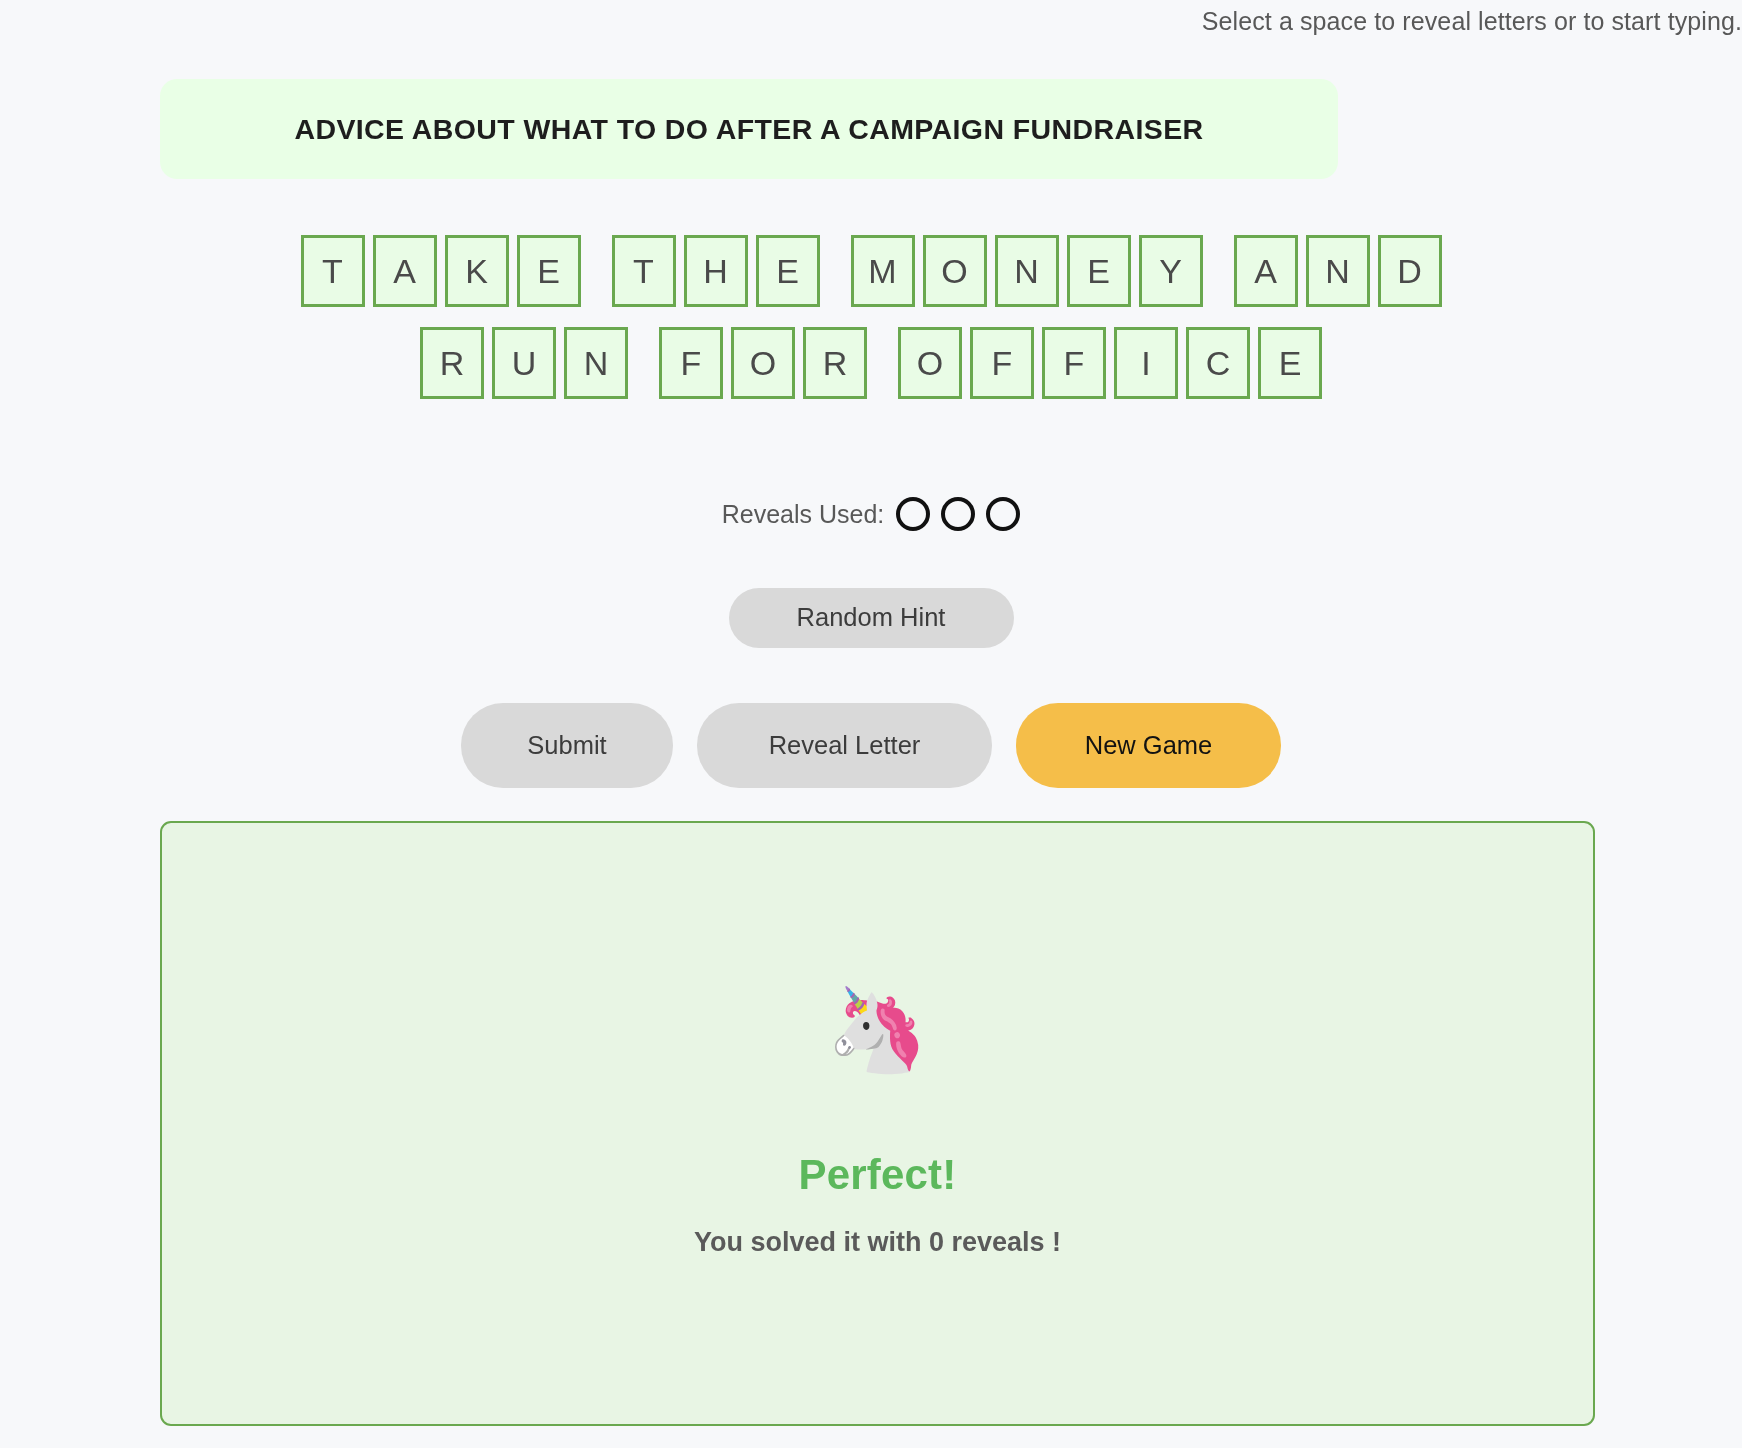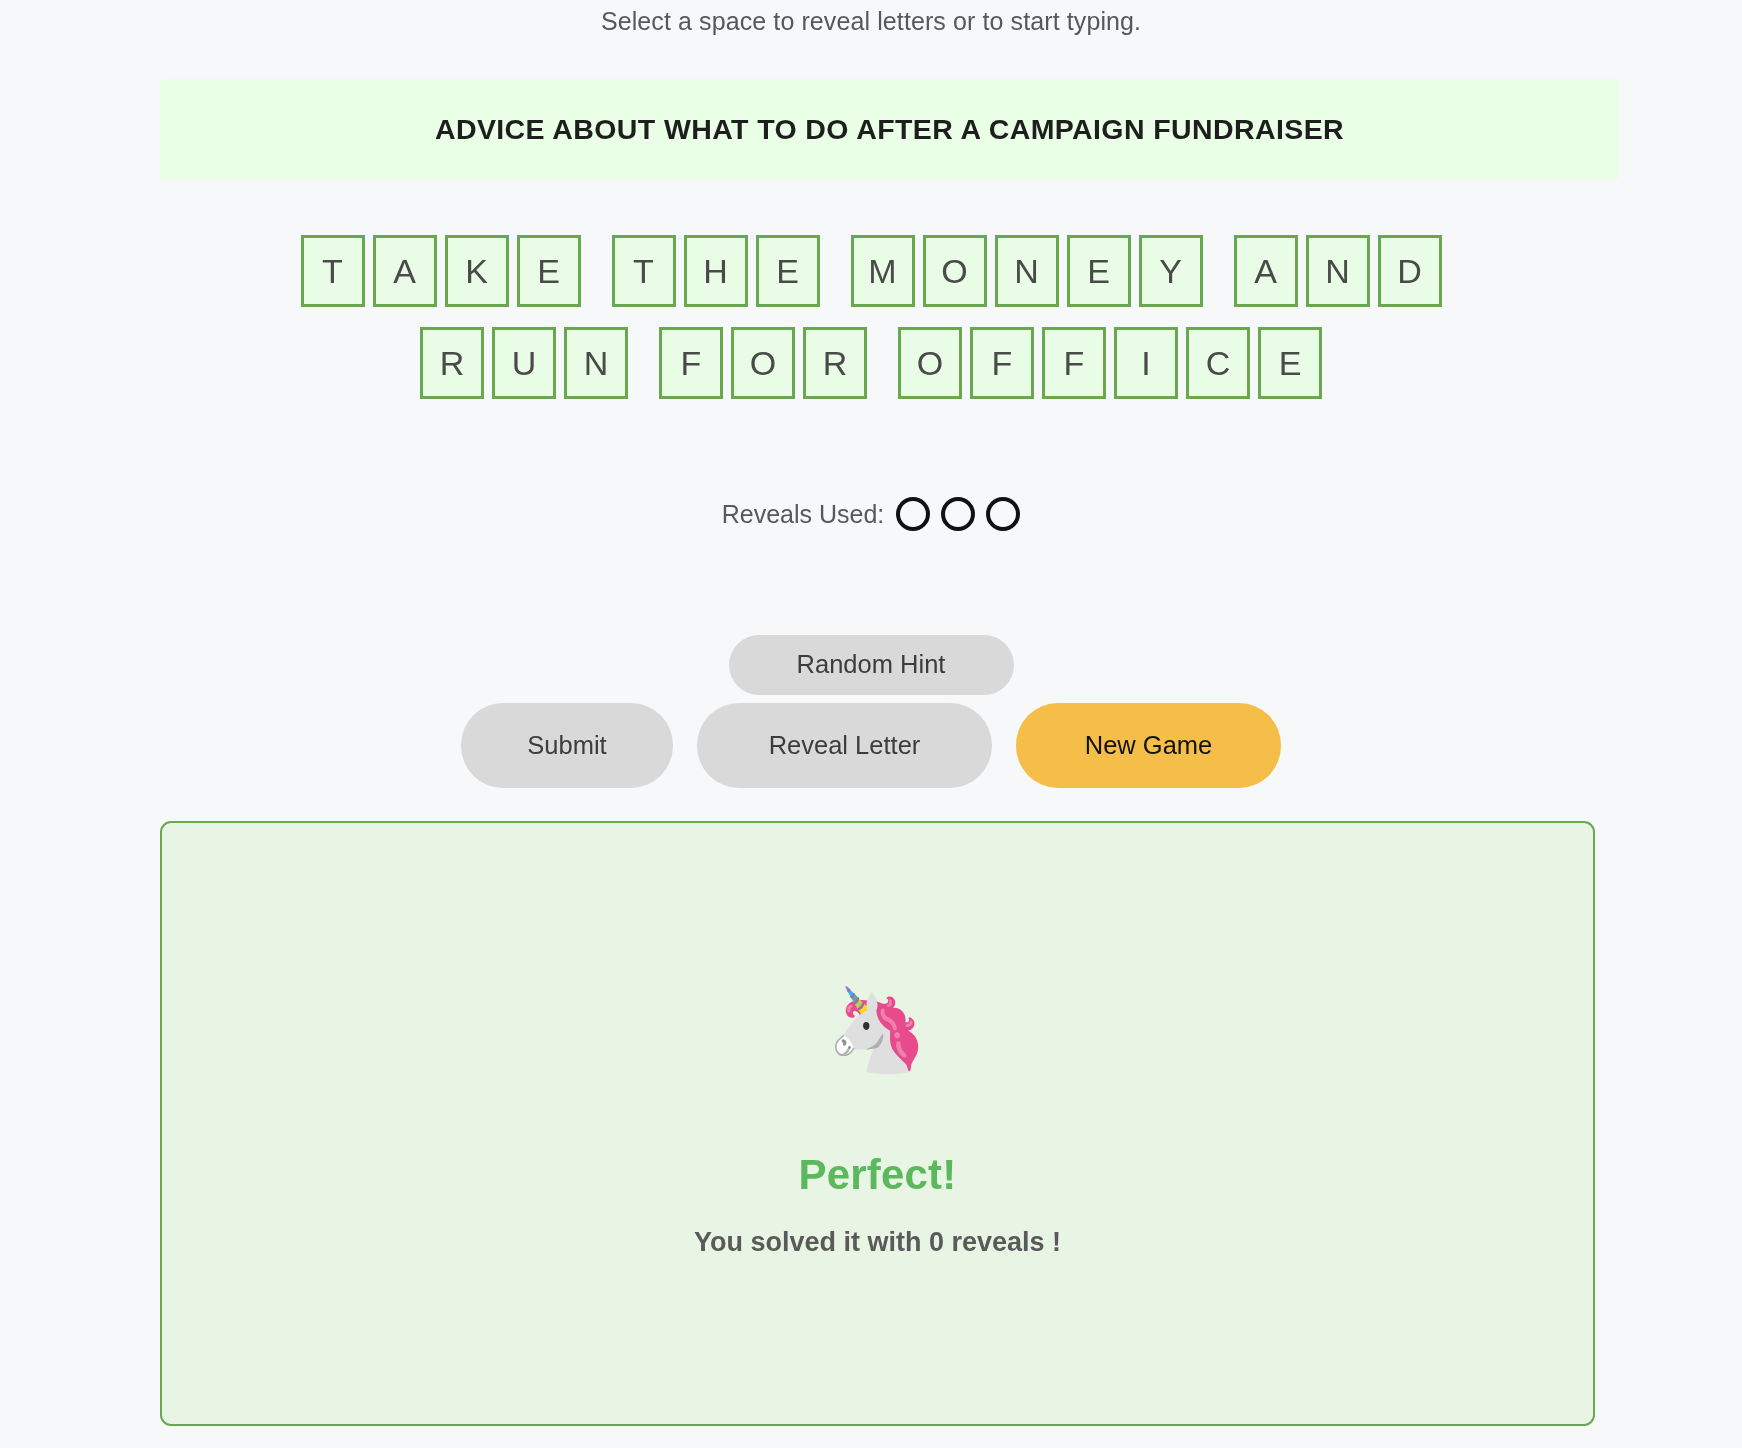--- a/index.html
+++ b/index.html
@@ -17,33 +17,33 @@
     width: 1742px;
     height: 1448px;
     position: relative;
     background: #f7f8fa;
   }
   .instruction {
     position: absolute;
     top: 7px;
     left: 0;
     width: 1742px;
-    text-align: center;
+    text-align: right;
     font-size: 25px;
     color: #585858;
     letter-spacing: 0.1px;
   }
   .clue-banner {
     position: absolute;
     top: 79px;
     left: 160px;
-    width: 1459px;
+    width: 1178px;
     height: 100px;
     background: #e9ffe6;
-    border-radius: 3px;
+    border-radius: 17px;
     display: flex;
     align-items: center;
     justify-content: center;
   }
   .clue-text {
     font-size: 28.5px;
     font-weight: 600;
     color: #1e1e1e;
     letter-spacing: 0.4px;
     text-align: center;
@@ -131,21 +131,21 @@
     cursor: pointer;
     line-height: 1;
     display: flex;
     align-items: center;
     justify-content: center;
   }
   .btn-grey {
     background: #d9d9d9;
     color: #3c3c3c;
   }
-  .btn-random-hint { width: 285px; height: 60px; margin-top: 47px; }
+  .btn-random-hint { width: 285px; height: 60px; }
   .btn-reveal-letter { width: 295px; height: 85px; }
   .btn-submit { width: 212px; height: 85px; }
   .btn-new-game {
     width: 265px;
     height: 85px;
     background: #f5be49;
     color: #121212;
     font-weight: 400;
   }
 

